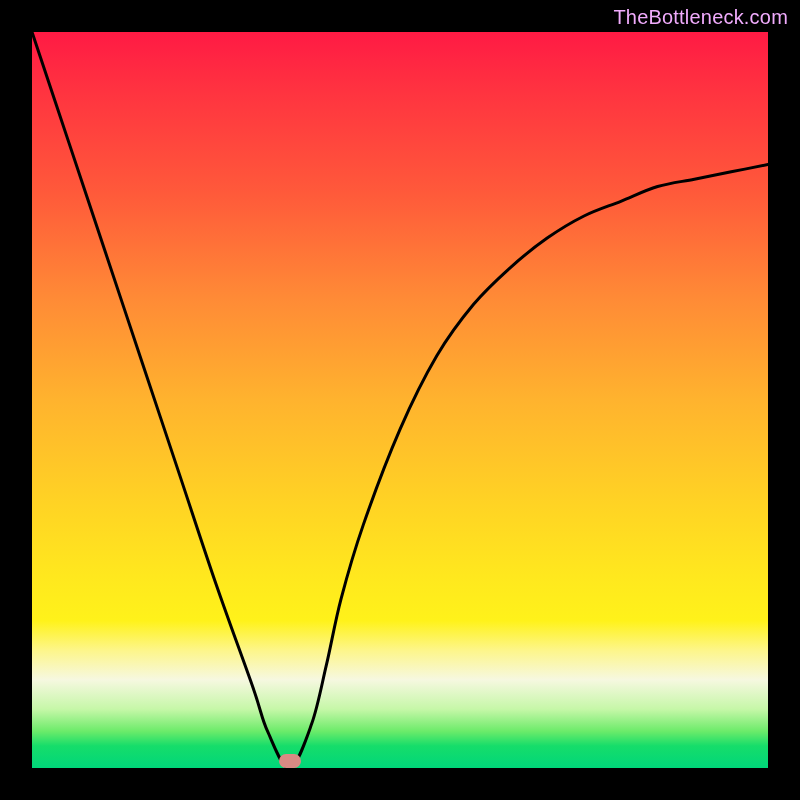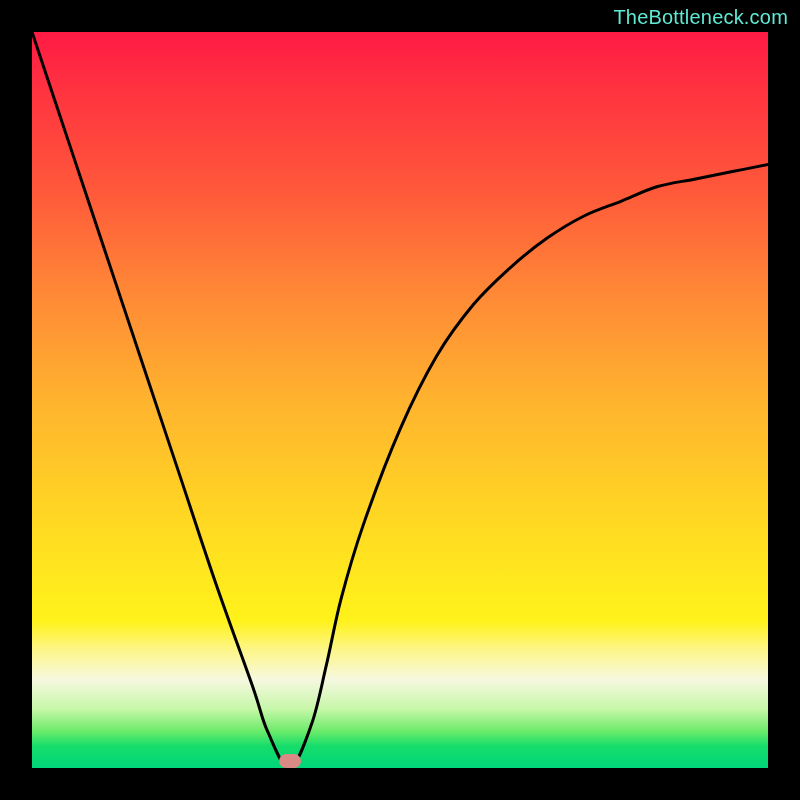--- a/index.html
+++ b/index.html
@@ -48,21 +48,21 @@
       #c6f7a8 92%,
       #6ceb6a 95%,
       #16dd6a 97%,
       #00d67a 100%
     );
   }
   .watermark {
     position: absolute;
     top: 6px;
     right: 12px;
-    color: #5eead4;
+    color: #f0abfc;
     font-size: 20px;
     letter-spacing: 0.2px;
     user-select: none;
     pointer-events: none;
   }
   svg.curve-layer {
     position: absolute;
     left: 0;
     top: 0;
     width: 736px;

